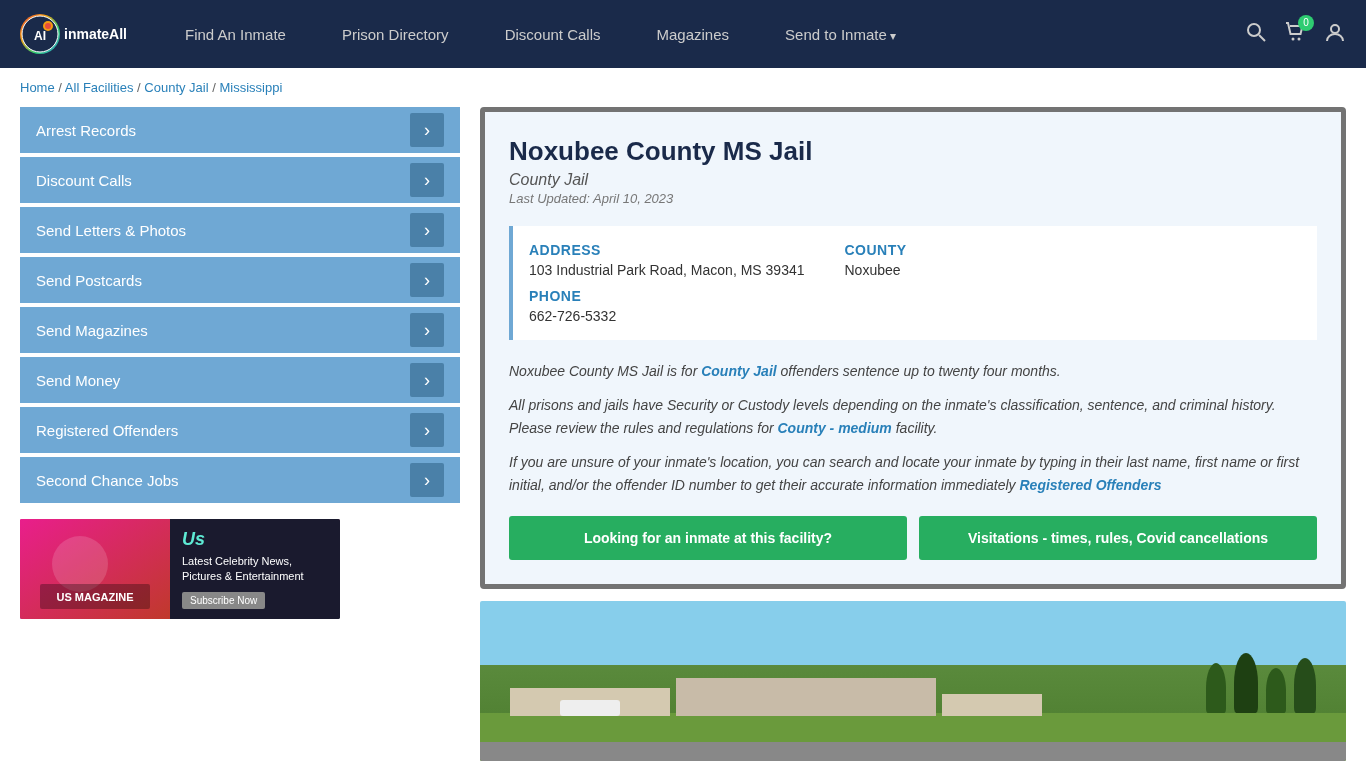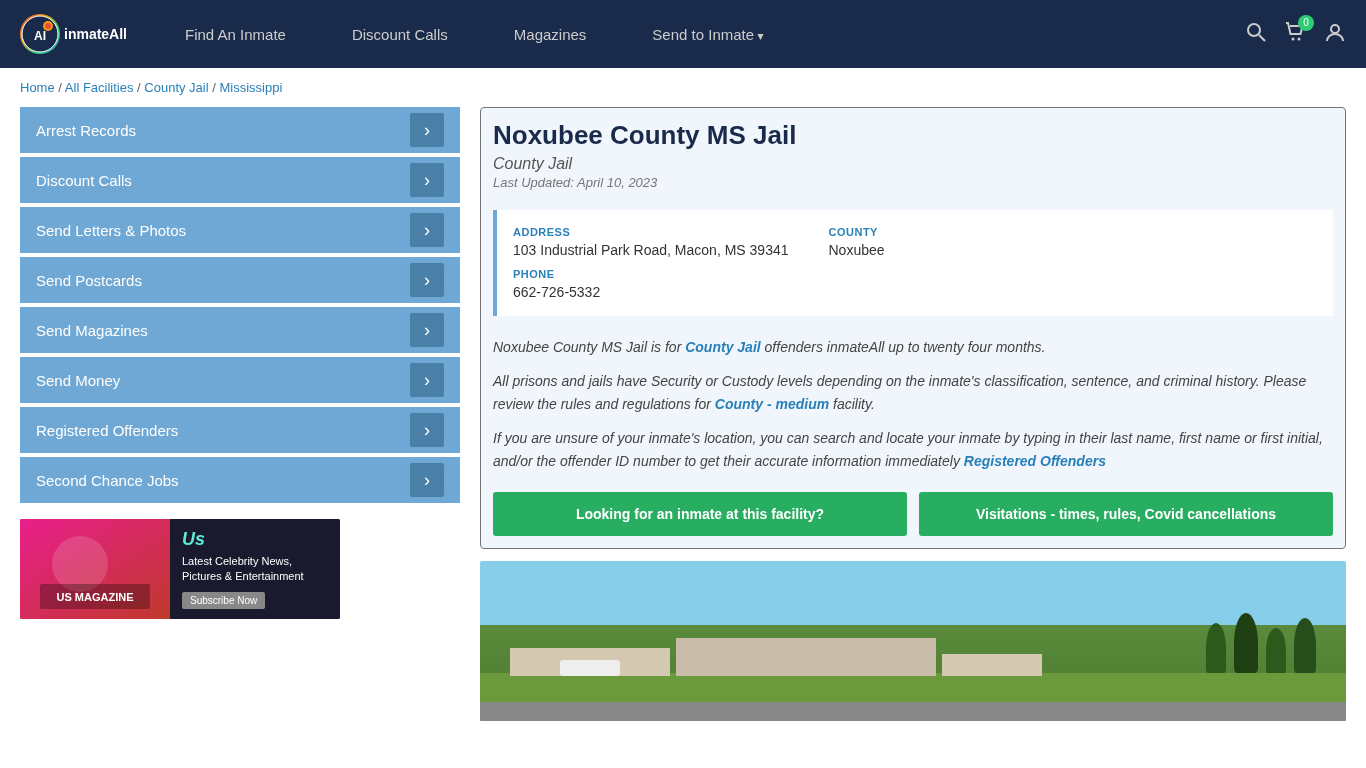--- a/index.html
+++ b/index.html
@@ -27,21 +27,21 @@
       display: inline-block;
       width: 40px;
       height: 40px;
       background: linear-gradient(135deg, #e74c3c, #f39c12, #2ecc71, #3498db);
       border-radius: 50%;
       margin-right: 4px;
       position: relative;
     }
     .nav-links {
       display: flex;
-      gap: 10px;
+      gap: 0;
       flex: 1;
     }
     .nav-link {
       color: #ccc;
       text-decoration: none;
       font-size: 15px;
       padding: 24px 28px;
       display: block;
       cursor: pointer;
     }
@@ -185,23 +185,23 @@
       cursor: pointer;
       border-radius: 2px;
       width: fit-content;
     }
 
     
     .content {
       flex: 1;
     }
     .facility-card {
-      border: 1px solid #737373;
+      border: 5px solid #737373;
       background: #f0f6fc;
-      padding: 12px;
+      padding: 24px;
       border-radius: 4px;
     }
     .facility-name {
       font-size: 26px;
       font-weight: bold;
       color: #1a2a4a;
       margin-bottom: 4px;
     }
     .facility-type {
       font-size: 16px;
@@ -218,21 +218,21 @@
     .info-grid {
       display: flex;
       gap: 40px;
       margin-bottom: 20px;
       padding: 16px;
       background: #fff;
       border-left: 4px solid #6fa8d4;
     }
     .info-block { }
     .info-label {
-      font-size: 11px;
+      font-size: 14px;
       font-weight: bold;
       color: #2980b9;
       letter-spacing: 0.5px;
       margin-bottom: 4px;
       text-transform: uppercase;
     }
     .info-value {
       font-size: 14px;
       color: #333;
     }
@@ -301,20 +301,21 @@
         <circle cx="20" cy="20" r="18" fill="#1a2a4a" stroke="#fff" stroke-width="1"></circle>
         <text x="20" y="26" text-anchor="middle" fill="#fff" font-size="12" font-weight="bold">AI</text>
         <circle cx="28" cy="12" r="5" fill="#f39c12"></circle>
         <circle cx="28" cy="12" r="3" fill="#e74c3c"></circle>
       </svg>
     </div>
     <span class="logo-text">inmateAll</span>
   </div>
   <nav class="nav-links">
     <a class="nav-link">Find An Inmate</a>
+    <a class="nav-link">Prison Directory</a>
     <a class="nav-link">Discount Calls</a>
     <a class="nav-link">Magazines</a>
     <a class="nav-link with-arrow">Send to Inmate</a>
   </nav>
   <div class="header-icons">
     <div class="header-icon">
       <svg width="20" height="20" viewBox="0 0 20 20" fill="none">
         <circle cx="8" cy="8" r="6" stroke="#ccc" stroke-width="2"></circle>
         <line x1="13" y1="13" x2="19" y2="19" stroke="#ccc" stroke-width="2"></line>
       </svg>
@@ -424,21 +425,21 @@
           <div class="info-label" style="margin-top:10px;">PHONE</div>
           <div class="info-value">662-726-5332</div>
         </div>
         <div class="info-block">
           <div class="info-label">COUNTY</div>
           <div class="info-value">Noxubee</div>
         </div>
       </div>
 
       <p class="description-text">
-        <span>Noxubee County MS Jail is for </span><a href="#">County Jail</a><span> offenders inmateAll up to twenty four months.</span>
+        <span>Noxubee County MS Jail is for </span><a href="#">County Jail</a><span> offenders sentence up to twenty four months.</span>
       </p>
       <p class="description-text">
         <span>All prisons and jails have Security or Custody levels depending on the inmate's classification, sentence, and criminal history. Please review the rules and regulations for </span><a href="#">County - medium</a><span> facility.</span>
       </p>
       <p class="description-text">
         <span>If you are unsure of your inmate's location, you can search and locate your inmate by typing in their last name, first name or first initial, and/or the offender ID number to get their accurate information immediately </span><a href="#">Registered Offenders</a>
       </p>
 
       <div class="action-buttons">
         <button class="action-btn green">Looking for an inmate at this facility?</button>

